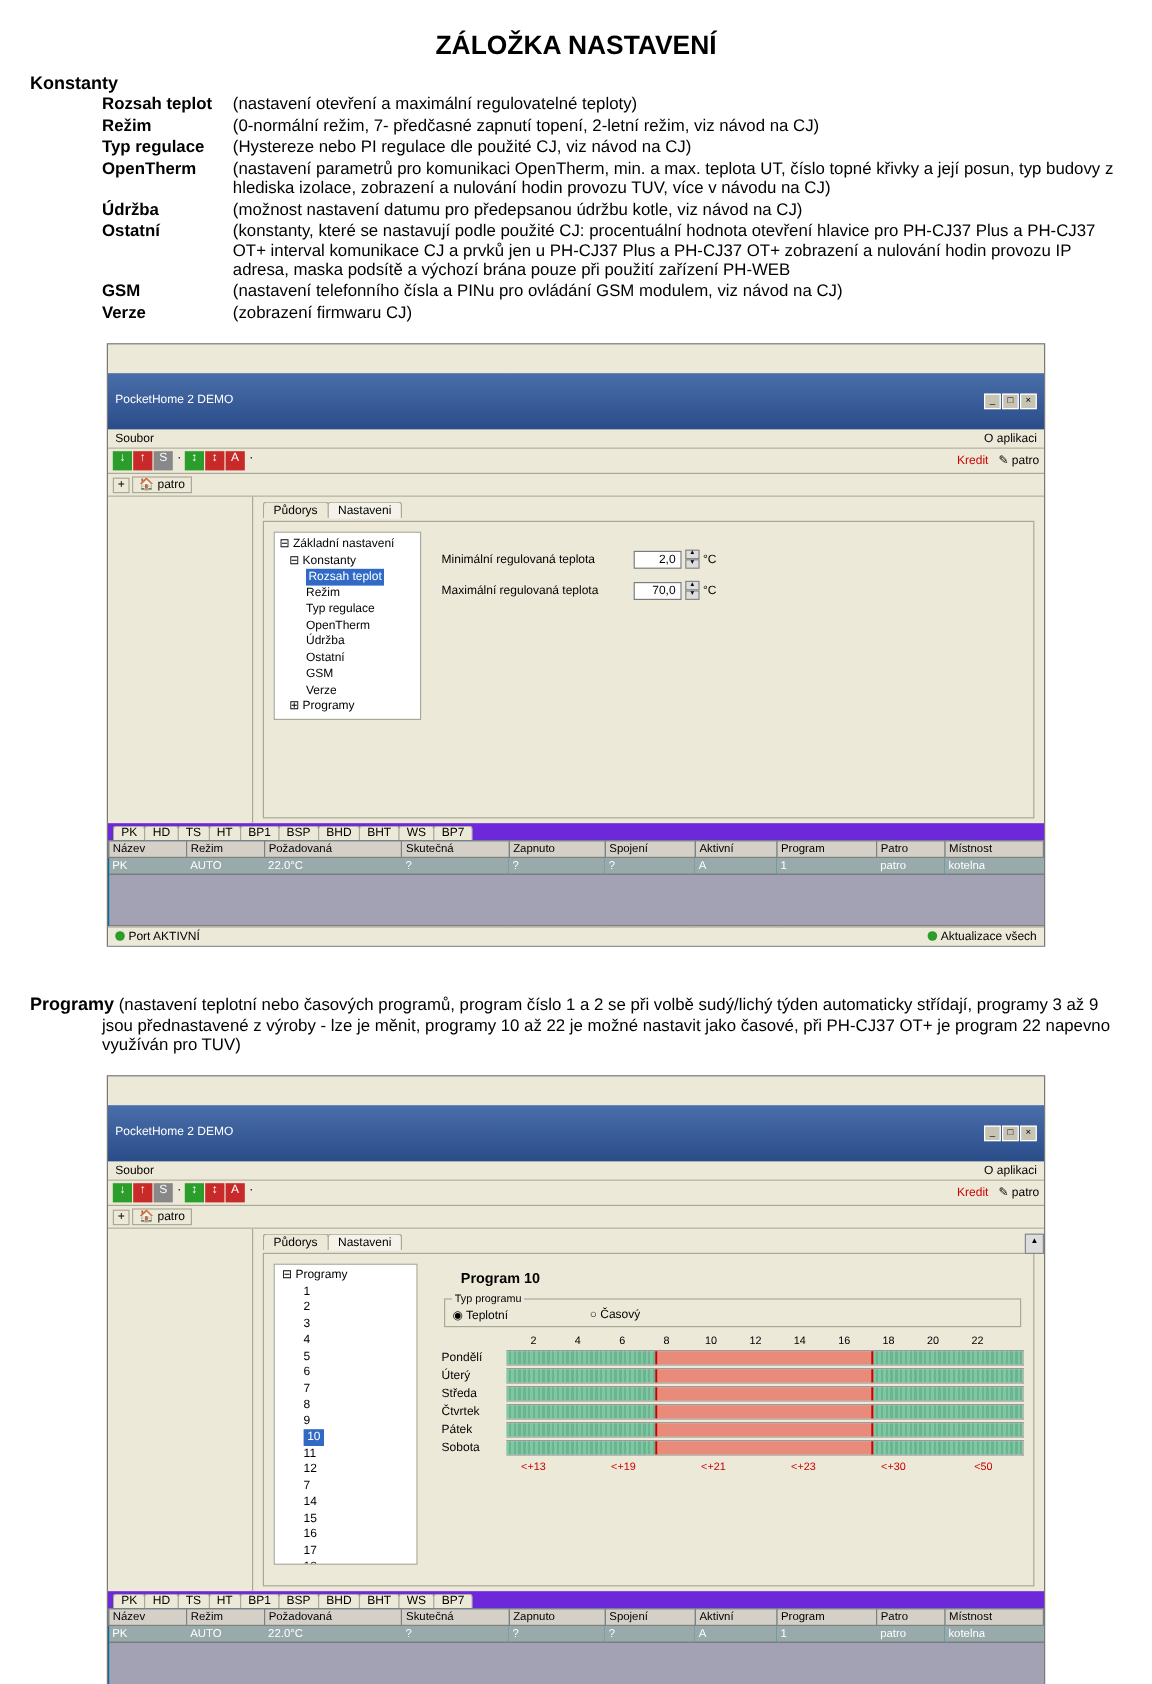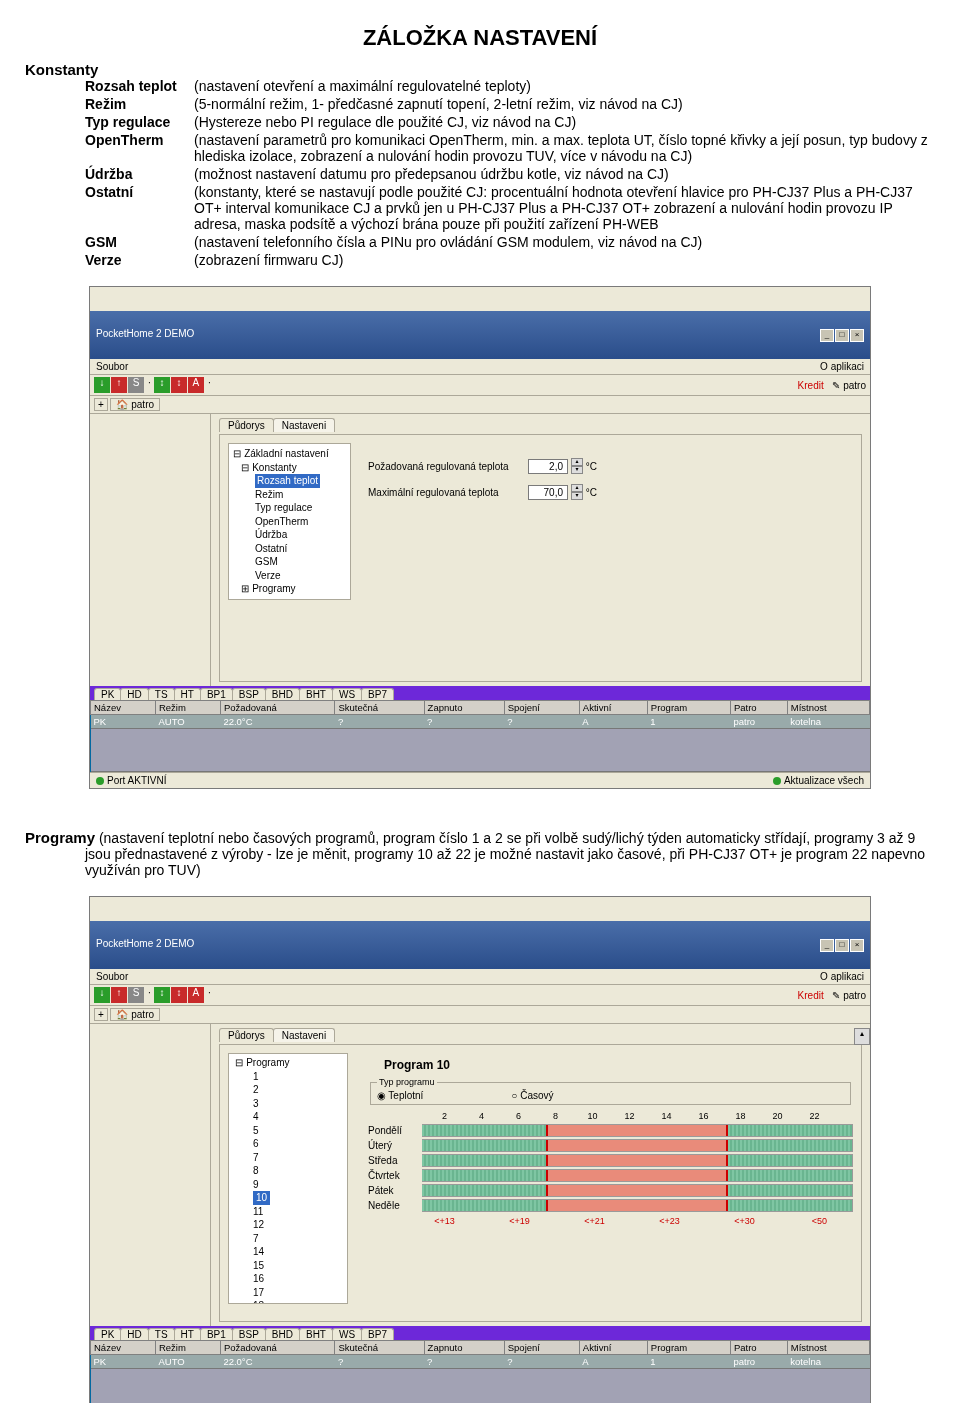--- a/index.html
+++ b/index.html
@@ -175,21 +175,21 @@
   .prog-panel {
     margin-left: 140px;
     font-size: 10px;
   }
   .prog-title { font-size: 12px; font-weight: bold; margin: 5px 0; padding-left: 16px; }
   .prog-type-box {
     border: 1px solid #aca899;
     padding: 3px 0 3px 6px;
     margin-bottom: 6px;
     display: flex;
-    gap: 88px;
+    gap: 68px;
     font-size: 10px;
   }
   .timeline {
     font-size: 9px;
   }
   .time-scale { display:flex; margin-left:58px; margin-bottom:2px; }
   .time-scale span { width: 37px; text-align:center; }
   .day-row { display:flex; align-items:center; height: 15px; }
   .day-row .dlabel { width: 54px; font-size:10px; }
   .bar { flex:1; height:11px; display:flex; border:1px solid #9a9a9a; border-left:none; }
@@ -246,21 +246,21 @@
 <div class="page-title">ZÁLOŽKA NASTAVENÍ</div>
 
 <div class="sect-title">Konstanty</div>
 <div class="def-list" id="defs">
     <div class="def-item">
       <div class="def-term">Rozsah teplot</div>
       <div class="def-desc">(nastavení otevření a maximální regulovatelné teploty)</div>
     </div>
     <div class="def-item">
       <div class="def-term">Režim</div>
-      <div class="def-desc">(5-normální režim, 1- předčasné zapnutí topení, 2-letní režim, viz návod na CJ)</div>
+      <div class="def-desc">(0-normální režim, 7- předčasné zapnutí topení, 2-letní režim, viz návod na CJ)</div>
     </div>
     <div class="def-item">
       <div class="def-term">Typ regulace</div>
       <div class="def-desc">(Hystereze nebo PI regulace dle použité CJ, viz návod na CJ)</div>
     </div>
     <div class="def-item">
       <div class="def-term">OpenTherm</div>
       <div class="def-desc">(nastavení parametrů pro komunikaci OpenTherm, min. a max. teplota UT, číslo topné křivky a její posun, typ budovy z hlediska izolace, zobrazení a nulování hodin provozu TUV, více v návodu na CJ)</div>
     </div>
     <div class="def-item">
@@ -323,21 +323,21 @@
               <div class="node">OpenTherm</div>
               <div class="node">Údržba</div>
               <div class="node">Ostatní</div>
               <div class="node">GSM</div>
               <div class="node">Verze</div>
             </div>
           <div class="node" style="margin-left:8px;">⊞ <span>Programy</span></div>
         </div>
         <div class="form-area">
           <div class="form-row">
-            <label>Požadovaná regulovaná teplota</label>
+            <label>Minimální regulovaná teplota</label>
             <span class="val">2,0</span>
             <span class="spin">
                 <span>▴</span>
                 <span>▾</span>
               </span>
             &nbsp;<span>°C</span>
           </div>
           <div class="form-row">
             <label>Maximální regulovaná teplota</label>
             <span class="val">70,0</span>
@@ -512,21 +512,21 @@
                   <div class="dlabel">Pátek</div>
                   <div class="bar">
                     <div class="seg seg-low" style="flex: 7 1 0%;"></div>
                     <div class="seg seg-sep"></div>
                     <div class="seg seg-hi" style="flex: 10 1 0%;"></div>
                     <div class="seg seg-sep"></div>
                     <div class="seg seg-low" style="flex: 7 1 0%;"></div>
                   </div>
                 </div>
                 <div class="day-row">
-                  <div class="dlabel">Neděle</div>
+                  <div class="dlabel">Sobota</div>
                   <div class="bar">
                     <div class="seg seg-low" style="flex: 7 1 0%;"></div>
                     <div class="seg seg-sep"></div>
                     <div class="seg seg-hi" style="flex: 10 1 0%;"></div>
                     <div class="seg seg-sep"></div>
                     <div class="seg seg-low" style="flex: 7 1 0%;"></div>
                   </div>
                 </div>
               </div>
             <div class="legend-row" id="legrow">

